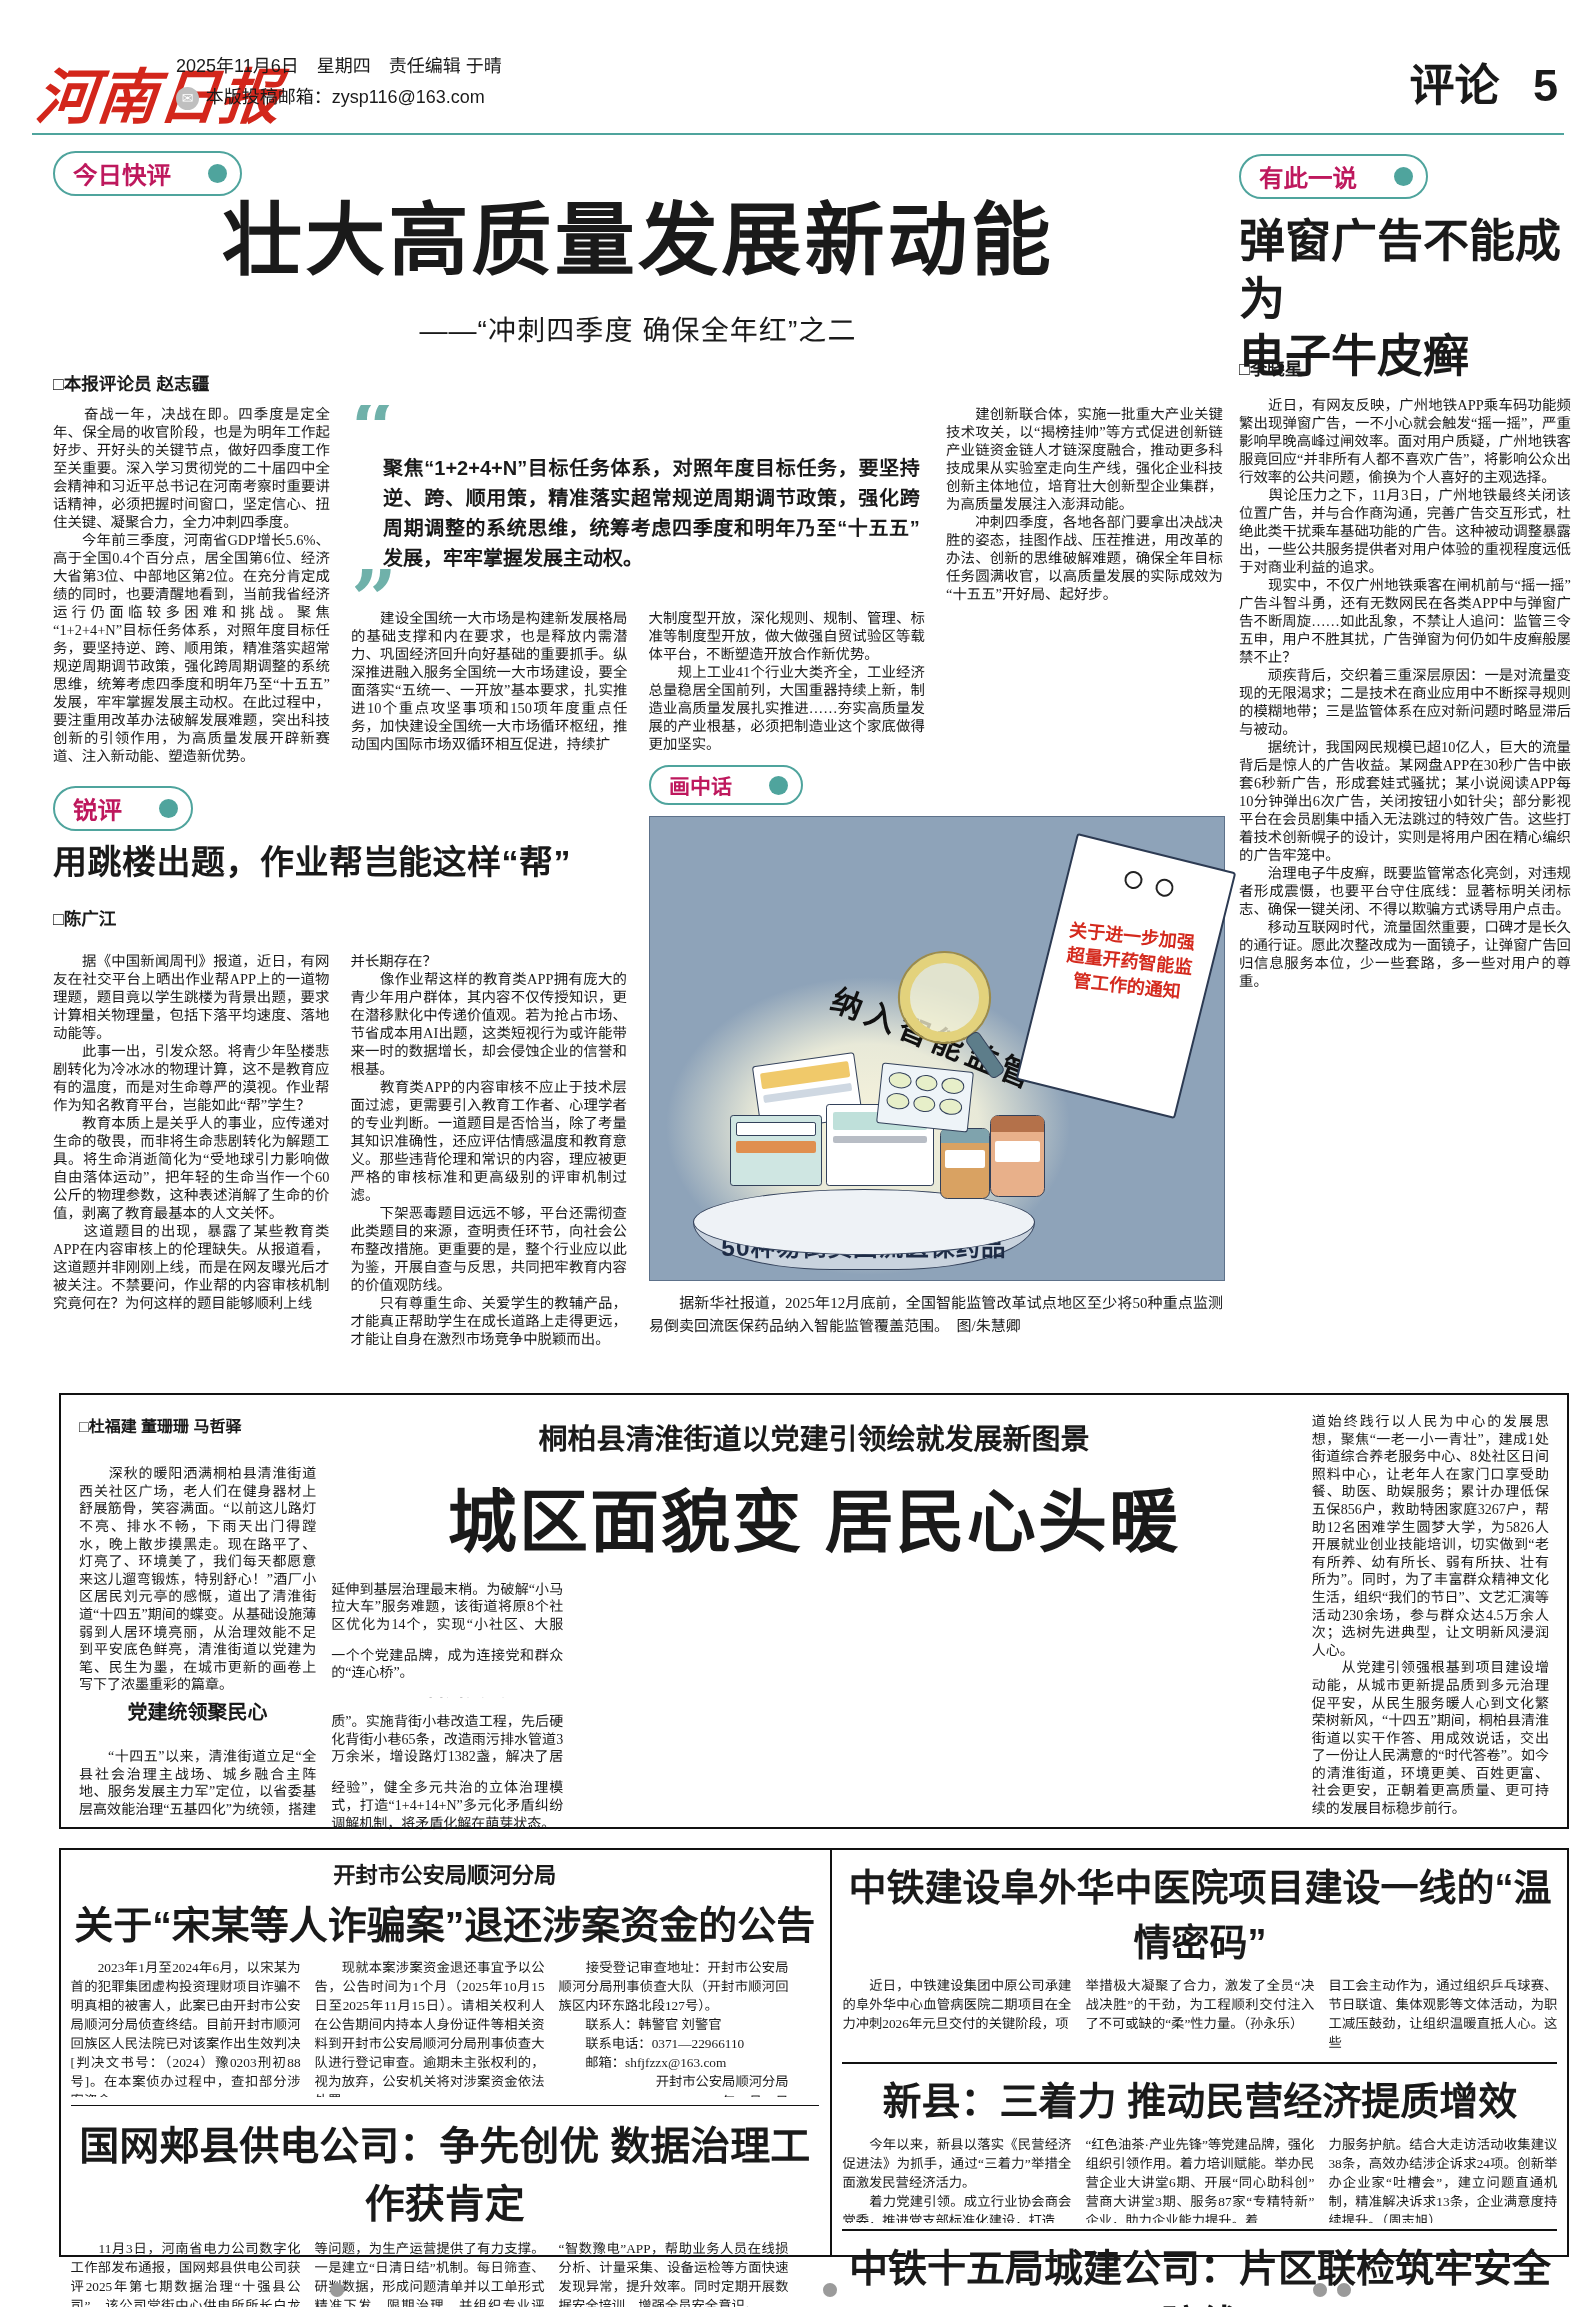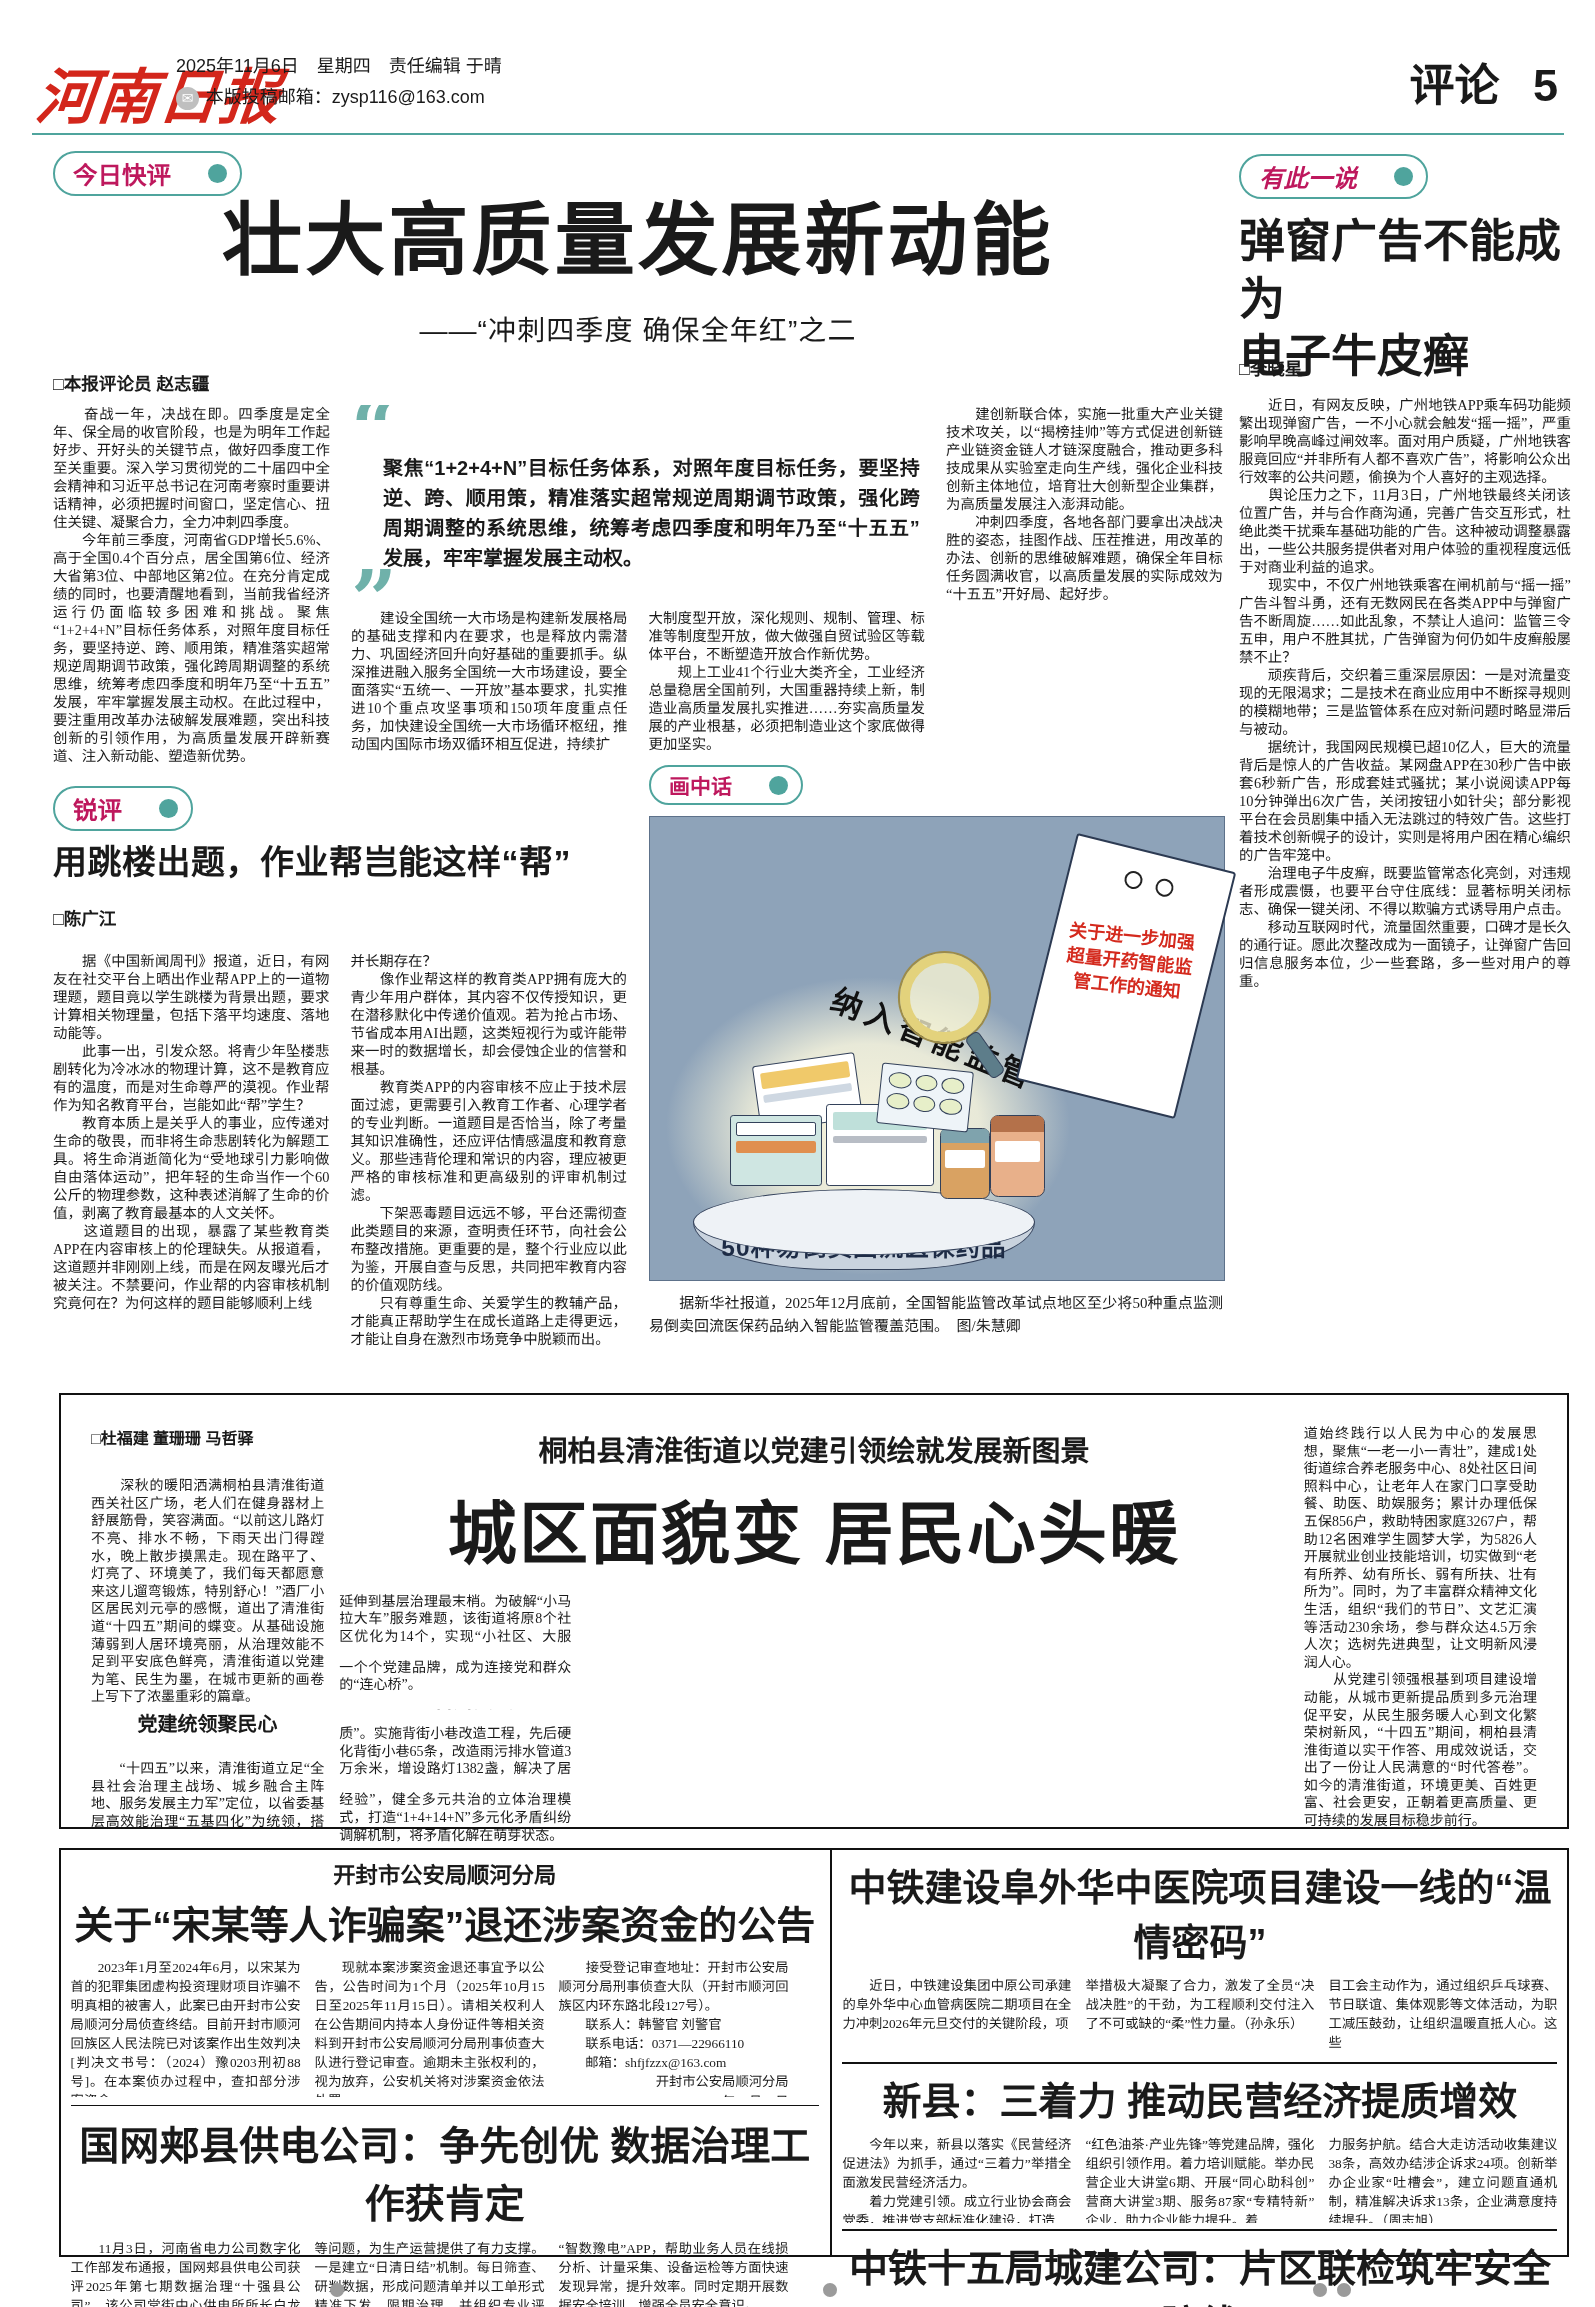--- a/index.html
+++ b/index.html
@@ -80,21 +80,21 @@
     <span style="margin-left:21px;">5</span>
   </div>
   <div class="abs tealrule" style="left:32px;top:133px;width:1532px;"></div>
 
   <div class="abs" style="left:53px;top:151px;">
     <div class="sec">
         <span>今日快评</span>
         <span class="dot"></span>
       </div>
   </div>
-  <div class="abs" style="left:1239px;top:154px;font-style:italic;">
+  <div class="abs" style="left:1239px;top:154px;">
     <div class="sec">
         <span>有此一说</span>
         <span class="dot"></span>
       </div>
   </div>
   <div class="abs" style="left:53px;top:786px;">
     <div class="sec">
         <span>锐评</span>
         <span class="dot"></span>
       </div>
@@ -204,21 +204,21 @@
   <div class="abs byline" style="left:1239px;top:355px;">□李晓星</div>
   <div class="abs bodytxt just pre clip" style="left:1239px;top:396px;width:332px;height:976px;">　　近日，有网友反映，广州地铁APP乘车码功能频繁出现弹窗广告，一不小心就会触发“摇一摇”，严重影响早晚高峰过闸效率。面对用户质疑，广州地铁客服竟回应“并非所有人都不喜欢广告”，将影响公众出行效率的公共问题，偷换为个人喜好的主观选择。
 　　舆论压力之下，11月3日，广州地铁最终关闭该位置广告，并与合作商沟通，完善广告交互形式，杜绝此类干扰乘车基础功能的广告。这种被动调整暴露出，一些公共服务提供者对用户体验的重视程度远低于对商业利益的追求。
 　　现实中，不仅广州地铁乘客在闸机前与“摇一摇”广告斗智斗勇，还有无数网民在各类APP中与弹窗广告不断周旋……如此乱象，不禁让人追问：监管三令五申，用户不胜其扰，广告弹窗为何仍如牛皮癣般屡禁不止？
 　　顽疾背后，交织着三重深层原因：一是对流量变现的无限渴求；二是技术在商业应用中不断探寻规则的模糊地带；三是监管体系在应对新问题时略显滞后与被动。
 　　据统计，我国网民规模已超10亿人，巨大的流量背后是惊人的广告收益。某网盘APP在30秒广告中嵌套6秒新广告，形成套娃式骚扰；某小说阅读APP每10分钟弹出6次广告，关闭按钮小如针尖；部分影视平台在会员剧集中插入无法跳过的特效广告。这些打着技术创新幌子的设计，实则是将用户困在精心编织的广告牢笼中。
 　　治理电子牛皮癣，既要监管常态化亮剑，对违规者形成震慑，也要平台守住底线：显著标明关闭标志、确保一键关闭、不得以欺骗方式诱导用户点击。
 　　移动互联网时代，流量固然重要，口碑才是长久的通行证。愿此次整改成为一面镜子，让弹窗广告回归信息服务本位，少一些套路，多一些对用户的尊重。</div>
 
   <div class="abs blackbox" style="left:59px;top:1393px;width:1506px;height:432px;">
-    <div style="display:flex;gap:15px;padding:30px;height:408px;">
+    <div style="display:flex;gap:15px;padding:18px;height:408px;">
       <div style="width:239px;">
         <div class="byline" style="font-size:16px;">□杜福建 董珊珊 马哲驿</div>
         <div class="bodytxt just pre clip" style="font-size:14px;line-height:17.6px;height:372px;margin-top:10.6px;">
           <span class="pre">　　深秋的暖阳洒满桐柏县清淮街道西关社区广场，老人们在健身器材上舒展筋骨，笑容满面。“以前这儿路灯不亮、排水不畅，下雨天出门得蹚水，晚上散步摸黑走。现在路平了、灯亮了、环境美了，我们每天都愿意来这儿遛弯锻炼，特别舒心！”酒厂小区居民刘元亭的感慨，道出了清淮街道“十四五”期间的蝶变。从基础设施薄弱到人居环境亮丽，从治理效能不足到平安底色鲜亮，清淮街道以党建为笔、民生为墨，在城市更新的画卷上写下了浓墨重彩的篇章。</span>
           <div class="subhead">党建统领聚民心</div>
           <span class="pre">　　“十四五”以来，清淮街道立足“全县社会治理主战场、城乡融合主阵地、服务发展主力军”定位，以省委基层高效能治理“五基四化”为统领，搭建“街道党工委—社区党支部—网格党小组”三级组织架构，推动党的组织触角</span>
         </div>
       </div>
       <div style="width:973px;">
         <div class="kicker" style="font-size:29px;margin-top:2.1px;">桐柏县清淮街道以党建引领绘就发展新图景</div>

